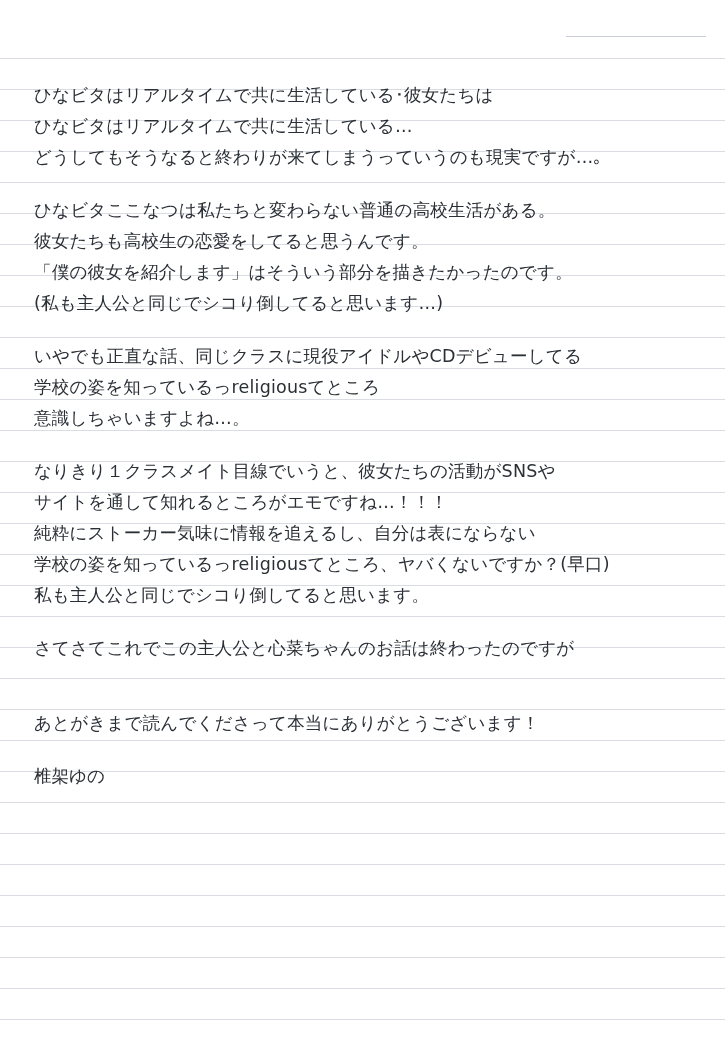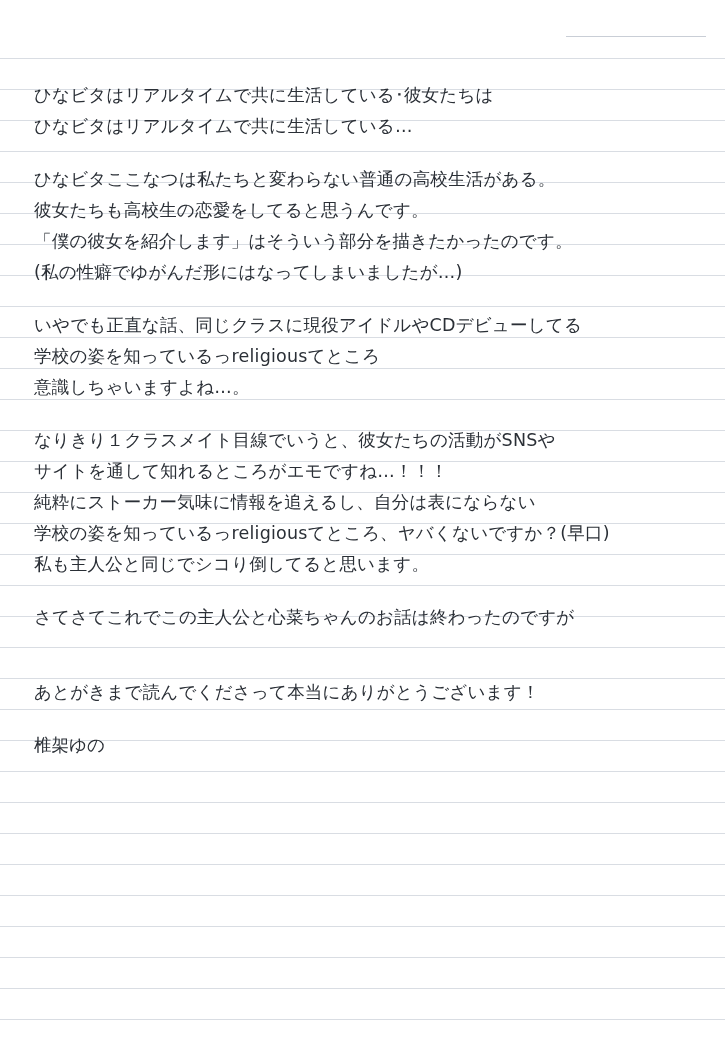--- a/index.html
+++ b/index.html
@@ -119,26 +119,27 @@
       <div class="rule" style="top: 988px; background: rgb(217, 221, 227);"></div>
       <div class="rule" style="top: 1019px; background: rgb(217, 221, 227);"></div>
     </div>
 
   <div id="top-rule"></div>
 
   <div id="text-body">
       <div class="para">
         <div class="line">ひなビタはリアルタイムで共に生活している･彼女たちは</div>
         <div class="line">ひなビタはリアルタイムで共に生活している…</div>
+        <div class="line">どうしてもそうなると終わりが来てしまうっていうのも現実ですが…｡</div>
       </div>
       <div class="para">
         <div class="line">ひなビタここなつは私たちと変わらない普通の高校生活がある。</div>
         <div class="line">彼女たちも高校生の恋愛をしてると思うんです。</div>
         <div class="line">「僕の彼女を紹介します」はそういう部分を描きたかったのです。</div>
-        <div class="line">(私の性癖でゆがんだ形にはなってしまいましたが…)</div>
+        <div class="line">(私も主人公と同じでシコり倒してると思います…)</div>
       </div>
       <div class="para">
         <div class="line">いやでも正直な話、同じクラスに現役アイドルやCDデビューしてる</div>
         <div class="line">学校の姿を知っているっreligiousてところ</div>
         <div class="line">意識しちゃいますよね…。</div>
       </div>
       <div class="para">
         <div class="line">なりきり１クラスメイト目線でいうと、彼女たちの活動がSNSや</div>
         <div class="line">サイトを通して知れるところがエモですね…！！！</div>
         <div class="line">純粋にストーカー気味に情報を追えるし、自分は表にならない</div>

